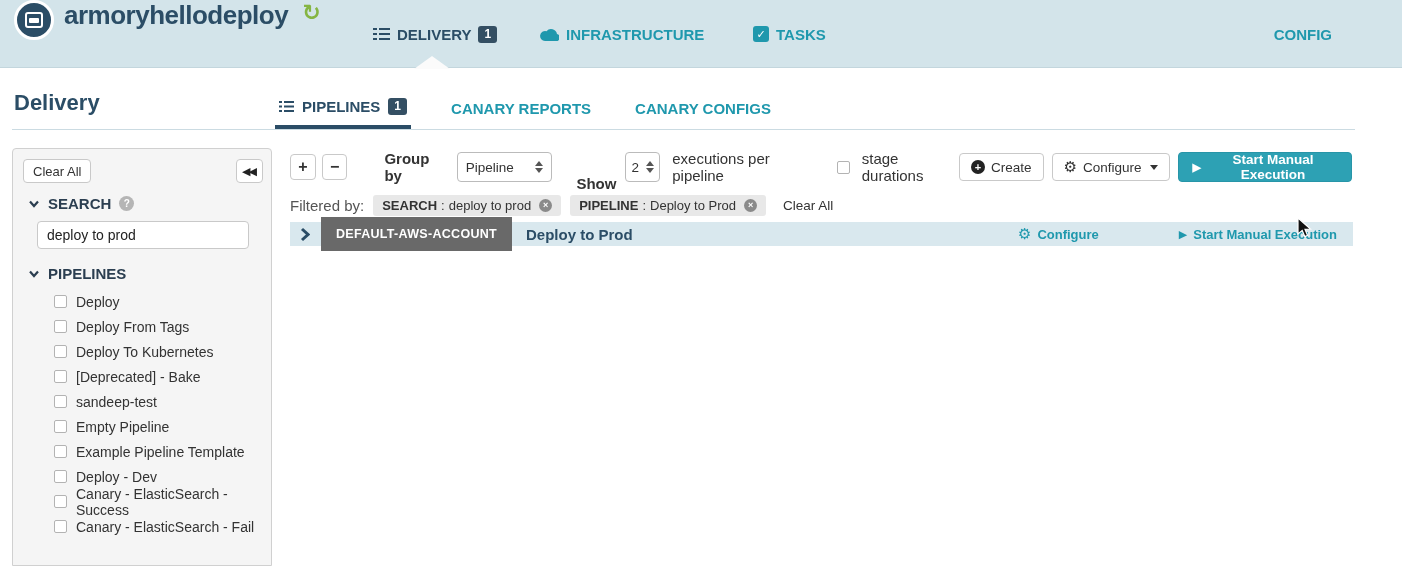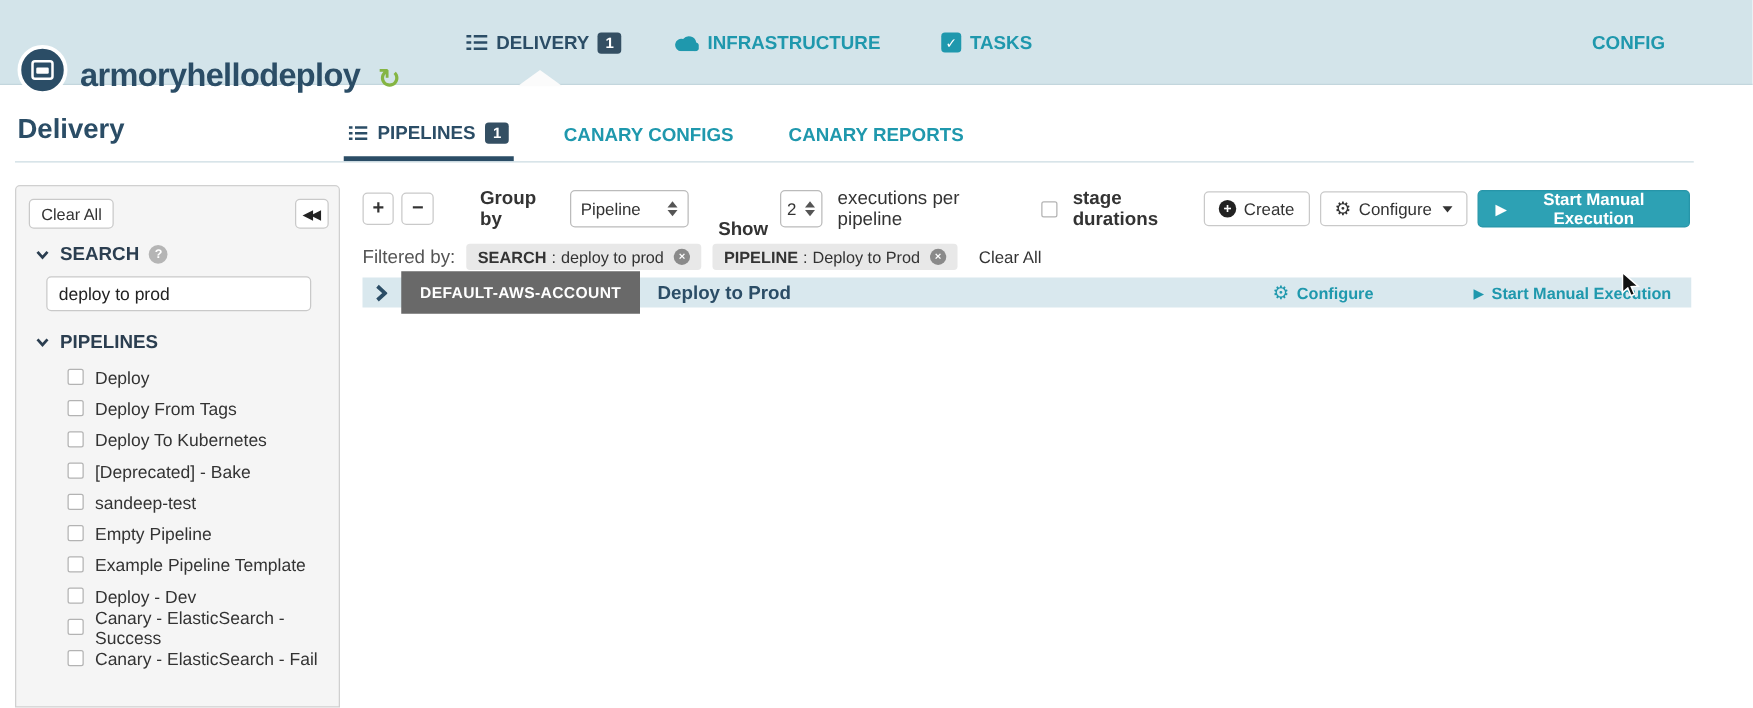--- a/index.html
+++ b/index.html
@@ -1,21 +1,21 @@
 <!DOCTYPE html>
 <html><head>
 <meta charset="utf-8">
 <style>
   * { margin:0; padding:0; box-sizing:border-box; }
   html,body { width:1402px; height:566px; overflow:hidden; background:#fff;
     font-family:"Liberation Sans","DejaVu Sans",sans-serif; color:#333; }
 
   
   .header { position:absolute; left:0; top:0; width:1402px; height:68px; background:#d3e4ea; border-bottom:1px solid #c3d6dd; }
-  .brand { position:absolute; left:14px; top:0; height:76px; display:flex; align-items:flex-end; }
+  .brand { position:absolute; left:14px; top:0; height:76px; display:flex; align-items:flex-start; }
   .logo { width:40px; height:40px; border-radius:50%; background:#2b4d66; border:3px solid #fff; display:flex; align-items:center; justify-content:center; }
   .logo-inner { width:18px; height:16px; border:2px solid #fff; border-radius:3px; display:flex; align-items:center; justify-content:center; }
   .logo-bar { width:10px; height:5px; background:#fff; border-radius:1px; }
   .app-title { font-size:26px; font-weight:bold; color:#2b4d66; margin-left:10px; letter-spacing:-0.5px; }
   .refresh { font-size:22px; color:#85b543; font-weight:bold; margin-left:14px; }
   .nav-item { position:absolute; top:0; height:68px; display:flex; align-items:center; gap:7px;
     font-size:15px; font-weight:bold; color:#1f98ad; cursor:pointer; }
   .nav-item.active { color:#2b4d66; }
   .badge { background:#344f63; color:#fff; font-size:12px; font-weight:bold; border-radius:3px; padding:1px 6px; line-height:15px; }
   .tri-up { position:absolute; left:414px; top:56px; width:0; height:0;
@@ -147,24 +147,24 @@
         <line x1="0" y1="6.5" x2="3" y2="6.5"></line>
           <line x1="5" y1="6.5" x2="15" y2="6.5"></line>
         <line x1="0" y1="11" x2="3" y2="11"></line>
           <line x1="5" y1="11" x2="15" y2="11"></line>
       </g>
     </svg>
     <span>PIPELINES</span>
     <span class="badge">1</span>
   </div>
   <div class="tab">
+    <span>CANARY REPORTS</span>
+  </div>
+  <div class="tab">
     <span>CANARY CONFIGS</span>
-  </div>
-  <div class="tab">
-    <span>CANARY REPORTS</span>
   </div>
 </div>
 <div class="tabs-divider"></div>
 
 <div class="sidebar">
   <button class="btn clear-all-btn">Clear All</button>
   <button class="btn collapse-btn">◀◀</button>
 
   <div class="section-head search-head">
     <svg width="12" height="8" viewBox="0 0 12 8">
@@ -243,21 +243,21 @@
   <div class="fake-select" style="width:36px; margin-left:9px; padding:0 5px;">
     <span>2</span>
     <span class="updown" style="margin-left:3px;">
         <i class="up"></i>
         <i class="dn"></i>
       </span>
   </div>
   <span class="plain-txt" style="margin-left:12px;">executions per pipeline</span>
 
   <input type="checkbox" class="cbx" style="margin-left: 19px;">
-  <span class="plain-txt" style="margin-left:12px;font-weight:bold;">stage durations</span>
+  <span class="plain-txt" style="margin-left:12px;">stage durations</span>
 
   <div class="right-btns">
     <button class="btn tool-btn">
       <span class="plus-circle">+</span>
       <span>Create</span>
     </button>
     <button class="btn tool-btn">
       <span class="gear">⚙</span>
       <span>Configure</span>
       <span class="caret-dn"></span>

